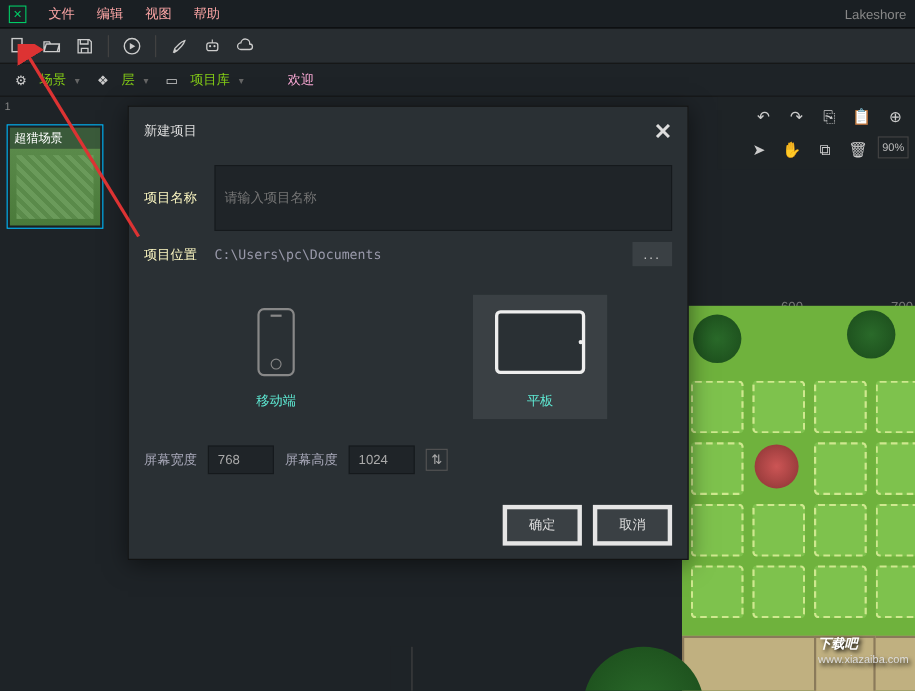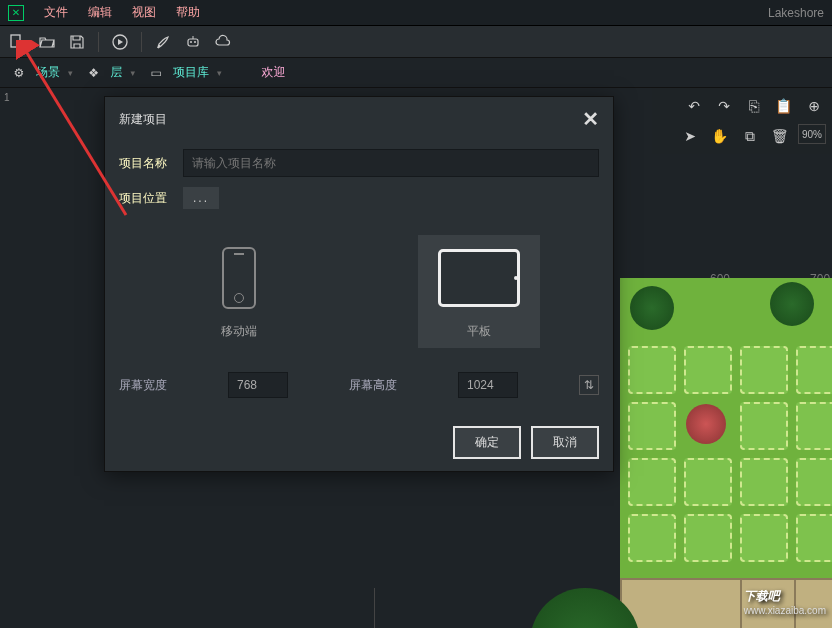--- a/index.html
+++ b/index.html
@@ -6,21 +6,21 @@
 body{background:#1a1f23;width:832px;height:628px;overflow:hidden;position:relative;color:#aab}
 .menubar{height:26px;background:#1a1f23;display:flex;align-items:center;padding:0 8px;border-bottom:1px solid #000}
 .logo{width:16px;height:16px;border:1px solid #0c6;display:flex;align-items:center;justify-content:center;color:#0c6;font-size:10px;margin-right:10px}
 .menu-item{padding:0 10px;color:#fca5a5;cursor:pointer}
 .brand{margin-left:auto;color:#888}
 .toolbar{height:32px;background:#282d31;display:flex;align-items:center;padding:0 8px;gap:12px;border-bottom:1px solid #111}
 .tb-icon{width:18px;height:18px;display:flex;align-items:center;justify-content:center;cursor:pointer;color:#ccc}
 .tb-sep{width:1px;height:20px;background:#444}
 .tabbar{height:30px;background:#1e2327;display:flex;align-items:center;padding:0 4px;border-bottom:1px solid #111}
 .tab-sec{display:flex;align-items:center;gap:8px;padding:0 6px}
-.tab-label{color:#5eead4}
+.tab-label{color:#84cc16}
 .tab-arrow{color:#666;font-size:9px}
 .doctab{padding:4px 14px;color:#f9a8d4;display:flex;align-items:center;gap:8px}
 .doctab.active{background:#2a2f33;color:#ddd}
 .closex{color:#999;cursor:pointer}
 .workspace{position:relative;height:540px;background:#1e2327}
 .leftpanel{position:absolute;left:0;top:0;width:100px;height:100%;background:#1e2327}
 .thumb{margin:6px;border:1px solid #0bf;background:#1a1f23;padding:2px}
 .thumb-title{background:#3a5a3a;color:#fff;padding:2px 4px;font-size:11px}
 .thumb-img{height:70px;background:linear-gradient(#5a8a4a,#4a7a3a);position:relative}
 .thumb-img::before{content:"";position:absolute;inset:6px;background:repeating-linear-gradient(45deg,#6a9a5a,#6a9a5a 4px,#5a8a4a 4px,#5a8a4a 8px)}
@@ -28,56 +28,56 @@
 .grass{position:absolute;left:520px;top:190px;width:320px;height:440px;background:#6fb23d}
 .tile{position:absolute;width:48px;height:48px;border:2px dashed #cfe88f;border-radius:4px;background:#7ec24d}
 .bush{position:absolute;width:44px;height:44px;border-radius:50%;background:radial-gradient(#2a6a2a,#1a4a1a)}
 .path{position:absolute;background:#c0b080;border:2px solid #8a7a5a}
 .ruler-v{position:absolute;left:255px;top:500px;width:20px;height:120px;background:#1e2327;color:#777;font-size:9px;display:flex;flex-direction:column;justify-content:space-around;align-items:center;border-right:1px solid #444}
 .ruler-h{position:absolute;left:610px;top:184px;height:16px;display:flex;gap:80px;color:#777;font-size:10px}
 .rtools{position:absolute;right:0;top:0;width:180px;background:rgba(30,35,39,.9);padding:6px;display:flex;flex-wrap:wrap;gap:6px;justify-content:flex-end}
 .rt-btn{width:24px;height:24px;display:flex;align-items:center;justify-content:center;cursor:pointer;color:#ccc;font-size:14px}
 .rt-zoom{width:28px;height:20px;border:1px solid #444;display:flex;align-items:center;justify-content:center;font-size:10px;color:#bbb}
 
-.dialog{position:absolute;left:104px;top:8px;width:510px;background:#2a3034;border:1px solid #111;box-shadow:0 4px 20px rgba(0,0,0,.5)}
+.dialog{position:absolute;left:116px;top:8px;width:510px;background:#2a3034;border:1px solid #111;box-shadow:0 4px 20px rgba(0,0,0,.5)}
 .dlg-title{padding:10px 14px;color:#ddd;font-size:13px;display:flex;justify-content:space-between;align-items:center}
 .dlg-close{font-size:20px;font-weight:bold;cursor:pointer;color:#ddd}
 .dlg-body{padding:8px 14px}
 .frow{display:flex;align-items:center;margin-bottom:10px;gap:8px}
 .flabel{width:56px;color:#fef9c3}
-.finput{flex:1;background:#1f2428;border:1px solid #15191c;padding:6px 8px;color:#888}
+.finput{flex:1;background:#1f2428;border:1px solid #15191c;padding:22px 8px;color:#888}
 .fpath{flex:1;color:#99a;font-family:Consolas,monospace;padding:4px 0}
 .fbrowse{width:36px;height:22px;background:#3a4044;display:flex;align-items:center;justify-content:center;cursor:pointer;color:#ccc;letter-spacing:2px}
 .devices{display:flex;justify-content:space-around;padding:16px 0}
 .device{display:flex;flex-direction:column;align-items:center;gap:10px;padding:8px 16px;cursor:pointer}
 .device.sel{background:#3a4044}
 .dev-icon{width:90px;height:70px;display:flex;align-items:center;justify-content:center}
-.dev-label{color:#a3a3a3}
+.dev-label{color:#5eead4}
 .phone{width:34px;height:62px;border:2px solid #888;border-radius:6px;position:relative}
 .phone::before{content:"";position:absolute;top:4px;left:50%;transform:translateX(-50%);width:10px;height:2px;background:#888}
 .phone::after{content:"";position:absolute;bottom:4px;left:50%;transform:translateX(-50%);width:8px;height:8px;border:1px solid #888;border-radius:50%}
 .tablet{width:82px;height:58px;border:3px solid #eee;border-radius:5px;position:relative;background:#2a3034}
 .tablet::after{content:"";position:absolute;right:-1px;top:50%;transform:translateY(-50%);width:4px;height:4px;background:#eee;border-radius:50%}
 .laptop{width:78px;height:50px;border:2px solid #888;border-radius:3px 3px 0 0;position:relative}
 .laptop::after{content:"";position:absolute;bottom:-6px;left:-8px;right:-8px;height:4px;background:#888;border-radius:0 0 4px 4px}
 .custom{width:66px;height:50px;position:relative}
 .custom::before,.custom::after{content:"";position:absolute;width:12px;height:12px;border:2px solid #888}
 .custom::before{top:0;left:0;border-right:0;border-bottom:0}
 .custom::after{bottom:0;right:0;border-left:0;border-top:0}
 .custom .c2{position:absolute;top:0;right:0;width:12px;height:12px;border:2px solid #888;border-left:0;border-bottom:0}
 .custom .c3{position:absolute;bottom:0;left:0;width:12px;height:12px;border:2px solid #888;border-right:0;border-top:0}
-.dims{display:flex;align-items:center;justify-content:space-between;gap:10px;padding:8px 0}
+.dims{display:flex;align-items:center;justify-content:flex-start;gap:10px;padding:8px 0}
 .dinput{width:60px;background:#1f2428;border:1px solid #15191c;padding:5px 8px;color:#aaa}
 .swap{width:20px;height:20px;border:1px solid #555;cursor:pointer;display:flex;align-items:center;justify-content:center;color:#aaa}
 .preset{display:flex;justify-content:center;padding:14px 0}
 .preset-sel{width:200px;background:#1f2428;border:1px solid #3a4044;padding:6px 10px;color:#bbb;display:flex;justify-content:space-between;align-items:center;cursor:pointer}
 .dlg-foot{display:flex;justify-content:flex-end;gap:10px;padding:12px 14px}
-.btn{padding:6px 20px;background:#3a4044;color:#ddd;cursor:pointer;border:2px solid #e5e5e5}
+.btn{padding:6px 20px;background:#3a4044;color:#ddd;cursor:pointer;border:4px solid #e5e5e5}
 .arrow{position:absolute;left:16px;top:40px;width:120px;height:180px;pointer-events:none;z-index:50}
-.watermark{position:absolute;right:6px;bottom:12px;color:#fff;font-size:20px;font-weight:bold;font-style:italic;text-shadow:2px 2px 4px #000;z-index:60}
+.watermark{position:absolute;right:6px;bottom:22px;color:#fff;font-size:20px;font-weight:bold;font-style:italic;text-shadow:2px 2px 4px #000;z-index:60}
 .watermark small{display:block;font-size:10px;font-style:normal;font-weight:normal;color:#ddd}
 </style>
 </head>
 <body>
 
 <div class="menubar">
   <div class="logo">✕</div>
   <div class="menu-item">文件</div>
   <div class="menu-item">编辑</div>
   <div class="menu-item">视图</div>
@@ -146,20 +146,24 @@
     <span class="tab-label">项目库</span>
     <span class="tab-arrow">▾</span>
   </div>
   <div style="width:20px"></div>
   <div class="doctab">欢迎</div>
 </div>
 
 <div class="workspace">
   <div class="leftpanel">
     <div style="padding:4px;color:#888;font-size:10px">1</div>
+    <div class="thumb">
+      <div class="thumb-title">超猎场景</div>
+      <div class="thumb-img"></div>
+    </div>
   </div>
 
   <div class="canvas-area">
 
     <div class="ruler-h">
       <span>600</span>
         <span>700</span>
     </div>
 
     <div class="grass">
@@ -207,20 +211,21 @@
       <span>新建项目</span>
       <span class="dlg-close">✕</span>
     </div>
     <div class="dlg-body">
       <div class="frow">
         <div class="flabel">项目名称</div>
         <input class="finput" placeholder="请输入项目名称" style="">
       </div>
       <div class="frow">
         <div class="flabel">项目位置</div>
+        <div class="fpath">C:\Users\pc\Documents</div>
         <div class="fbrowse">...</div>
       </div>
       <div class="devices">
         <div class="device">
           <div class="dev-icon">
               <div class="phone"></div>
             </div>
           <div class="dev-label">移动端</div>
         </div>
         <div class="device sel">

